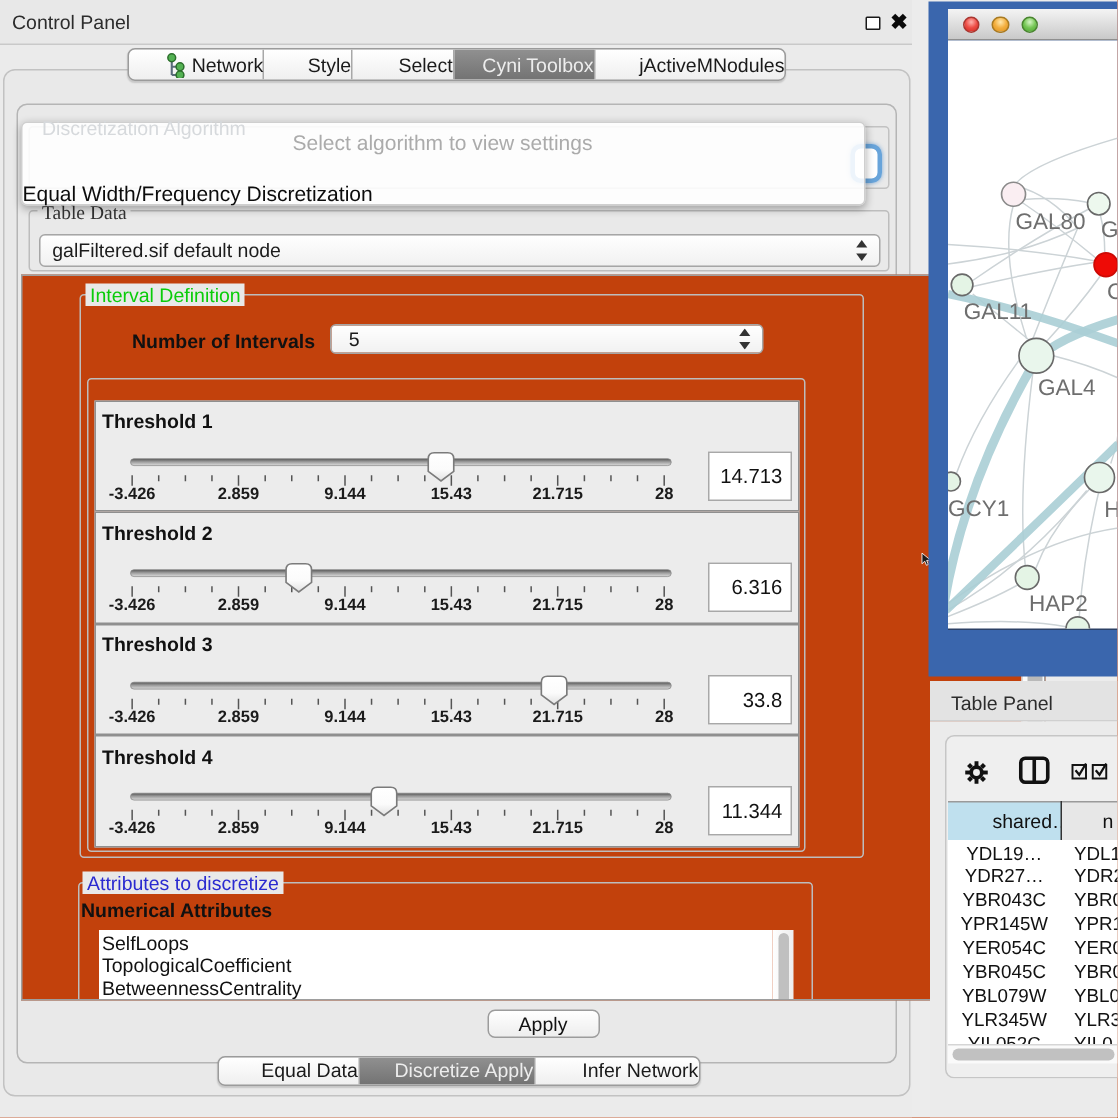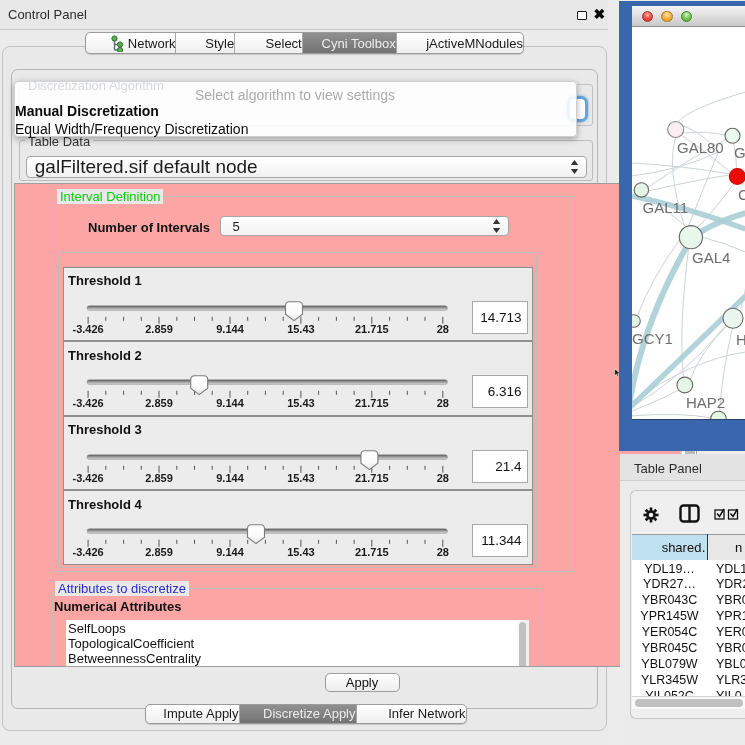--- a/index.html
+++ b/index.html
@@ -20,29 +20,29 @@
 
 .seg { display:flex; border:1px solid #9b9b9b; border-radius:5px; overflow:hidden; background:linear-gradient(#ffffff,#efefef); box-shadow:0 1px 1px rgba(0,0,0,0.15); }
 .seg .s { display:flex; align-items:center; justify-content:flex-end; font-size:13px; color:#1a1a1a; border-right:1px solid #a8a8a8; white-space:nowrap; }
 .seg .s:last-child { border-right:none; }
 .seg .sel { background:linear-gradient(#909090,#737373); color:#ededed;padding-left:29px; }
 
 #toptabs { left:85px; top:32px; width:439px; height:22px; }
 #bottabs { left:144.5px; top:704px; width:322px; height:19.5px; }
 
 
-.gbt { position:absolute; background:#e9e9e9; padding:0 3px; font-size:13px; color:#333; }
+.gbt { position:absolute; background:#e9e9e9; padding:0 3px; font-size:13px; color:#333;font-family:Liberation Serif, serif; }
 
 
 .combo { background:linear-gradient(#ffffff,#f1f1f1); border:1px solid #a6a6a6; border-radius:4px; font-size:13px; color:#1c1c1c; }
 .combo .v { position:absolute; left:8px; top:50%; transform:translateY(-50%); }
 .combo .ar { position:absolute; right:7px; top:50%; transform:translateY(-50%); width:9px; height:14px; }
 
 
-#scrollpane { left:14px; top:182.5px; width:683px; height:484px; border:1px solid #9e9e9e; background:#fca5a5; overflow:hidden; }
+#scrollpane { left:14px; top:182.5px; width:683px; height:484px; border:1px solid #9e9e9e; background:#c2410c; overflow:hidden; }
 #vsb { position:absolute; right:0; top:0; width:15px; height:482px; background:#fbfbfb; border-left:1px solid #d9d9d9; }
 #vsbthumb { position:absolute; left:2.5px; top:13.5px; width:10px; height:400px; background:#b9b9b9; border-radius:5px; }
 
 
 .card { position:absolute; left:48px; width:470px; height:74.6px; border:1px solid #8f8f8f; background:#ececec; }
 .card .ct { position:absolute; left:4px; top:5.5px; font-size:13px; font-weight:bold; color:#111; }
 .vbox { position:absolute; left:408px; top:33px; width:55.5px; height:33px; background:#fff; border:1px solid #a8a8a8; font-size:13.5px; color:#111; text-align:right; line-height:31px; padding-right:5px; }
 
 #applybtn { left:324.5px; top:672.5px; width:75px; height:19.5px; background:linear-gradient(#ffffff,#ededed); border:1px solid #9c9c9c; border-radius:5px; font-size:13px; color:#111; text-align:center; line-height:17.5px; }
 
@@ -97,21 +97,21 @@
     <div class="s sel" style="width:94px;">Cyni Toolbox</div>
     <div class="s" style="width:127px;">jActiveMNodules</div>
   </div>
 
   <div class="abs" style="left:19px; top:84px; width:574px; height:42px; border:1px solid #c2c2c2; border-radius:3px;"></div>
 
   <div class="abs" style="left:567px; top:96px; width:21px; height:26px; border-radius:7px; background:#fff; border:3px solid #68a4da; box-shadow:0 0 3px rgba(90,150,210,0.8);"></div>
 
   <div class="abs" style="left:19px; top:140px; width:574px; height:41px; border:1px solid #bdbdbd; border-radius:3px;"></div>
   <div class="abs gbt" style="left:25px; top:133.5px;">Table Data</div>
-  <div class="abs combo" style="left:25.8px; top:156px; width:561px; height:22px; font-size:19px;">
+  <div class="abs combo" style="left:25.8px; top:156px; width:561px; height:22px; font-size:13px;">
     <span class="v">galFiltered.sif default node</span>
     <svg class="ar" viewBox="0 0 9 14">
         <path d="M4.5 0 L8.2 5 H0.8 Z" fill="#333"></path>
         <path d="M4.5 14 L8.2 9 H0.8 Z" fill="#333"></path>
       </svg>
   </div>
 
   <div class="abs" id="scrollpane">
     <div id="vsb">
         <div id="vsbthumb"></div>
@@ -239,21 +239,21 @@
           <line x1="361.0" y1="48.8" x2="361.0" y2="52.8" stroke="#555" stroke-width="1"></line>
           <line x1="378.8" y1="48.8" x2="378.8" y2="55.8" stroke="#555" stroke-width="1"></line>
 <text x="24.1" y="64.5" text-anchor="middle" font-size="11" font-weight="bold" fill="#1a1a1a">-3.426</text>
           <text x="95.0" y="64.5" text-anchor="middle" font-size="11" font-weight="bold" fill="#1a1a1a">2.859</text>
           <text x="166.0" y="64.5" text-anchor="middle" font-size="11" font-weight="bold" fill="#1a1a1a">9.144</text>
           <text x="236.9" y="64.5" text-anchor="middle" font-size="11" font-weight="bold" fill="#1a1a1a">15.43</text>
           <text x="307.8" y="64.5" text-anchor="middle" font-size="11" font-weight="bold" fill="#1a1a1a">21.715</text>
           <text x="378.8" y="64.5" text-anchor="middle" font-size="11" font-weight="bold" fill="#1a1a1a">28</text>
 <path d="M296.9,38 L296.9,37.8 Q296.9,33.8 300.9,33.8 L309.9,33.8 Q313.9,33.8 313.9,37.8 L313.9,46.3 L305.4,52.6 L296.9,46.3 Z" fill="url(#thg)" stroke="#7b7b7b" stroke-width="1.1"></path>
 </svg>
-<div class="vbox">21.4</div>
+<div class="vbox">33.8</div>
 </div>
 <div class="card" style="top:306.8px;">
 <div class="ct">Threshold 4</div>
 <svg width="468" height="72" viewBox="0 0 468 72" style="position:absolute;left:0;top:0;">
 <rect x="23" y="37.8" width="360.5" height="4.6" rx="2.3" fill="url(#trk)" stroke="#8a8a8a" stroke-width="0.5"></rect>
 <line x1="24.1" y1="48.8" x2="24.1" y2="55.8" stroke="#555" stroke-width="1"></line>
           <line x1="41.8" y1="48.8" x2="41.8" y2="52.8" stroke="#555" stroke-width="1"></line>
           <line x1="59.6" y1="48.8" x2="59.6" y2="52.8" stroke="#555" stroke-width="1"></line>
           <line x1="77.3" y1="48.8" x2="77.3" y2="52.8" stroke="#555" stroke-width="1"></line>
           <line x1="95.0" y1="48.8" x2="95.0" y2="55.8" stroke="#555" stroke-width="1"></line>
@@ -291,29 +291,28 @@
       <div style="padding:2.5px 0 0 2px; line-height:14.8px;">SelfLoops<br>TopologicalCoefficient<br>BetweennessCentrality</div>
     </div>
     <div class="abs" style="left:499.6px; top:436px; width:14.4px; height:47px; background:linear-gradient(90deg,#ffffff,#ededed);">
       <div style="position:absolute; left:4.9px; top:2px; width:7px; height:45px; background:#c0c0c0; border-radius:3.5px 3.5px 0 0;"></div>
     </div>
   </div>
 
   <div class="abs" id="applybtn">Apply</div>
 
   <div class="abs seg" id="bottabs">
-    <div class="s" style="width:94px;">Impute Apply</div>
+    <div class="s" style="width:94px;">Equal Data</div>
     <div class="s sel" style="width:117px;">Discretize Apply</div>
     <div class="s" style="width:109px;">Infer Network</div>
   </div>
 
   <div class="abs" id="popup"></div>
   <div class="abs" style="left:0; top:80px; width:578px; height:58px; overflow:hidden;">
     <div class="abs" style="left:195px; top:6.5px; font-size:14px; color:#ababab;">Select algorithm to view settings</div>
-    <div class="abs" style="left:15px; top:22.5px; font-size:14px; font-weight:bold; color:#0c0c0c;">Manual Discretization</div>
     <div class="abs" style="left:15px; top:40.5px; font-size:14px; color:#0c0c0c;">Equal Width/Frequency Discretization</div>
   </div>
   <div class="abs" style="left:28px; top:77.5px; font-size:13px; color:#d6d9dc;">Discretization Algorithm</div>
 </div>
 
 <svg class="abs" style="left:613px; top:368px;" width="9" height="10" viewBox="0 0 12 14">
   <path d="M2 1 L2 11 L4.6 8.6 L6.2 12.4 L8 11.6 L6.4 7.9 L10 7.6 Z" fill="#1a1a1a" stroke="#fff" stroke-width="0.8"></path>
 </svg>
 
 <div class="abs" id="netwin"></div>

